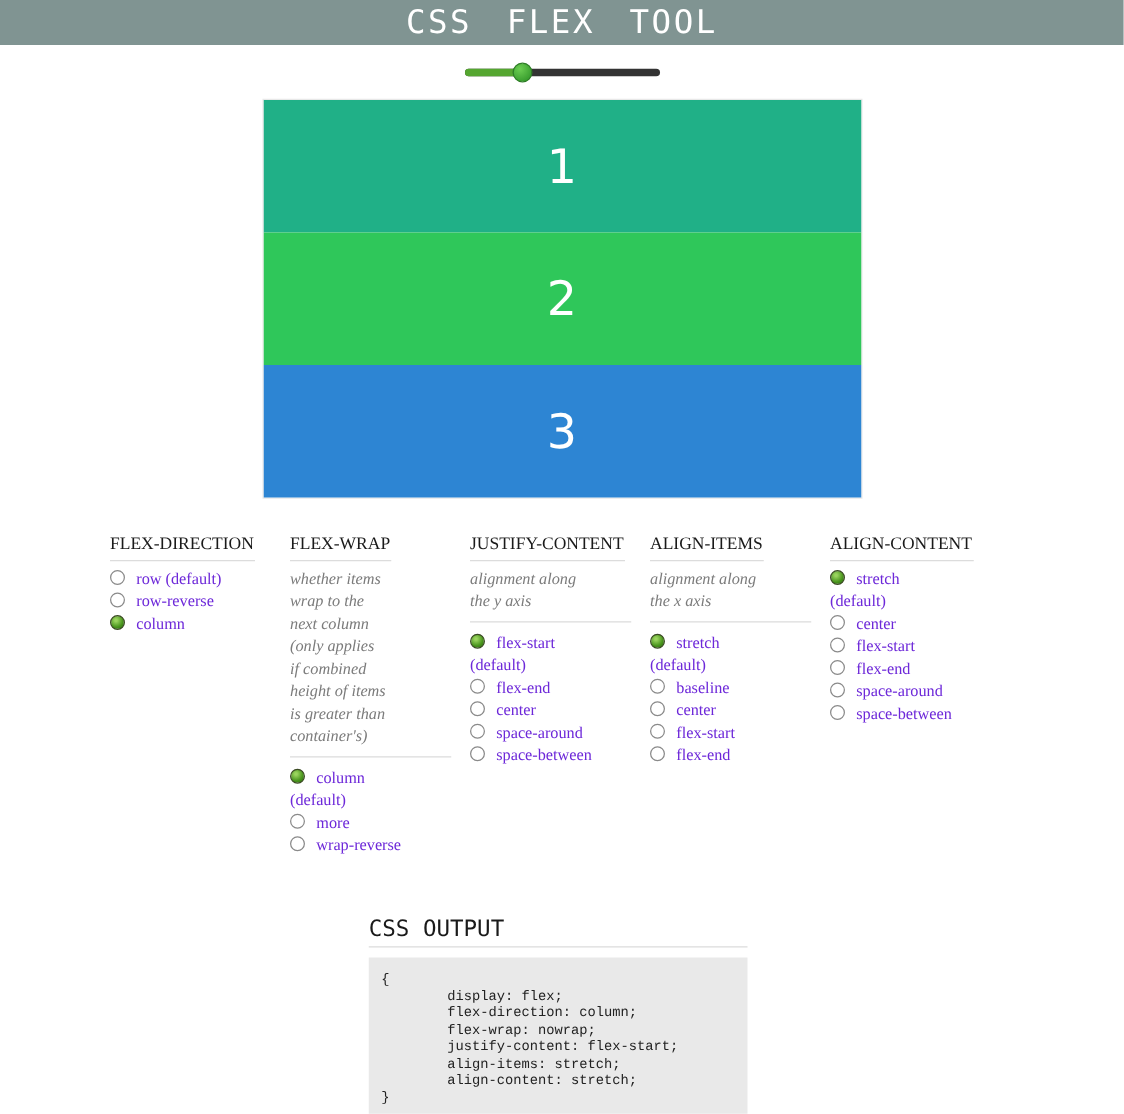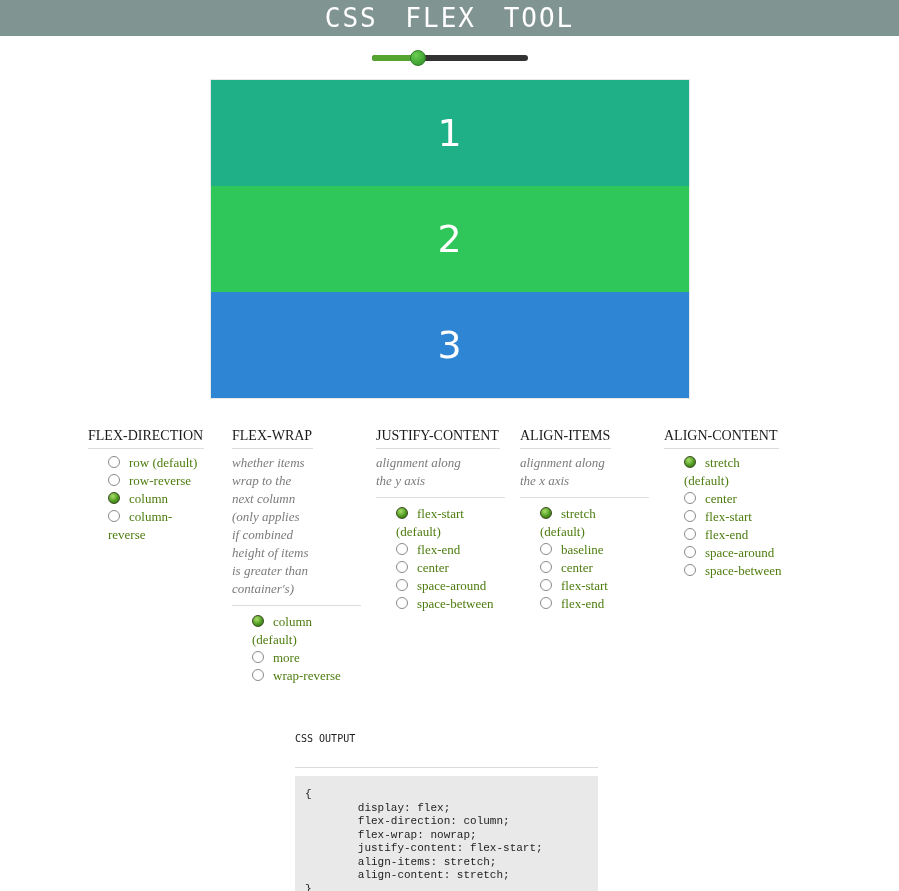--- a/index.html
+++ b/index.html
@@ -77,37 +77,37 @@
     border-bottom: 1px solid #dcdcdc;
     width: fit-content;
     white-space: nowrap;
   }
   .col-desc {
     font-style: italic; color: #7b7b7b;
     line-height: 18px; white-space: pre-line;
     border-bottom: 1px solid #dcdcdc;
     padding-bottom: 7px; margin-bottom: 7px;
   }
-  .option { display: block; line-height: 18px; color: #4d7c0f; cursor: pointer; margin-left: 20px; }
+  .option { display: block; line-height: 18px; color: #6d28d9; cursor: pointer; }
   .radio {
     display: inline-block; width: 12px; height: 12px;
     border-radius: 50%; border: 1px solid #8a8a8a; background: #ffffff;
     margin-right: 9px; vertical-align: -1px;
   }
   .radio.checked {
     border: 1px solid #3a4a22;
     background: radial-gradient(circle at 38% 32%, #9ad45e 10%, #48941c 60%, #2f6e12);
   }
   .opt-label { white-space: pre-line; }
 
   
   .output { margin: 48px 0 0 295px; width: 303px; }
   .output h3 {
-    margin: 0 0 8px 0; padding-bottom: 23px;
-    font-size: 10px; font-weight: normal; color: #1a1a1a;
+    margin: 0 0 8px 0; padding-bottom: 3px;
+    font-size: 18px; font-weight: normal; color: #1a1a1a;
     border-bottom: 1px solid #dcdcdc;
   }
   .output pre {
     margin: 0; background: #e9e9e9;
     padding: 12px 10px 14px 10px;
     font-family: "Liberation Mono", monospace;
     font-size: 11px; line-height: 13.5px;
     tab-size: 8; -moz-tab-size: 8;
     color: #222222;
     white-space: pre;
@@ -141,22 +141,20 @@
   </div>
 
 <div class="controls" id="controls">
   <div class="col">
     <h3 class="col-title">FLEX-DIRECTION</h3>
 
     <div class="col-options">
         <label class="option"><span class="radio"></span><span class="opt-label">row (default)</span></label>
         <label class="option"><span class="radio"></span><span class="opt-label">row-reverse</span></label>
         <label class="option"><span class="radio checked"></span><span class="opt-label">column</span></label>
-        <label class="option"><span class="radio"></span><span class="opt-label">column-
-reverse</span></label>
       </div>
   </div>
 
   <div class="col">
     <h3 class="col-title">FLEX-WRAP</h3>
     <div class="col-desc">whether items
 wrap to the
 next column
 (only applies
 if combined

